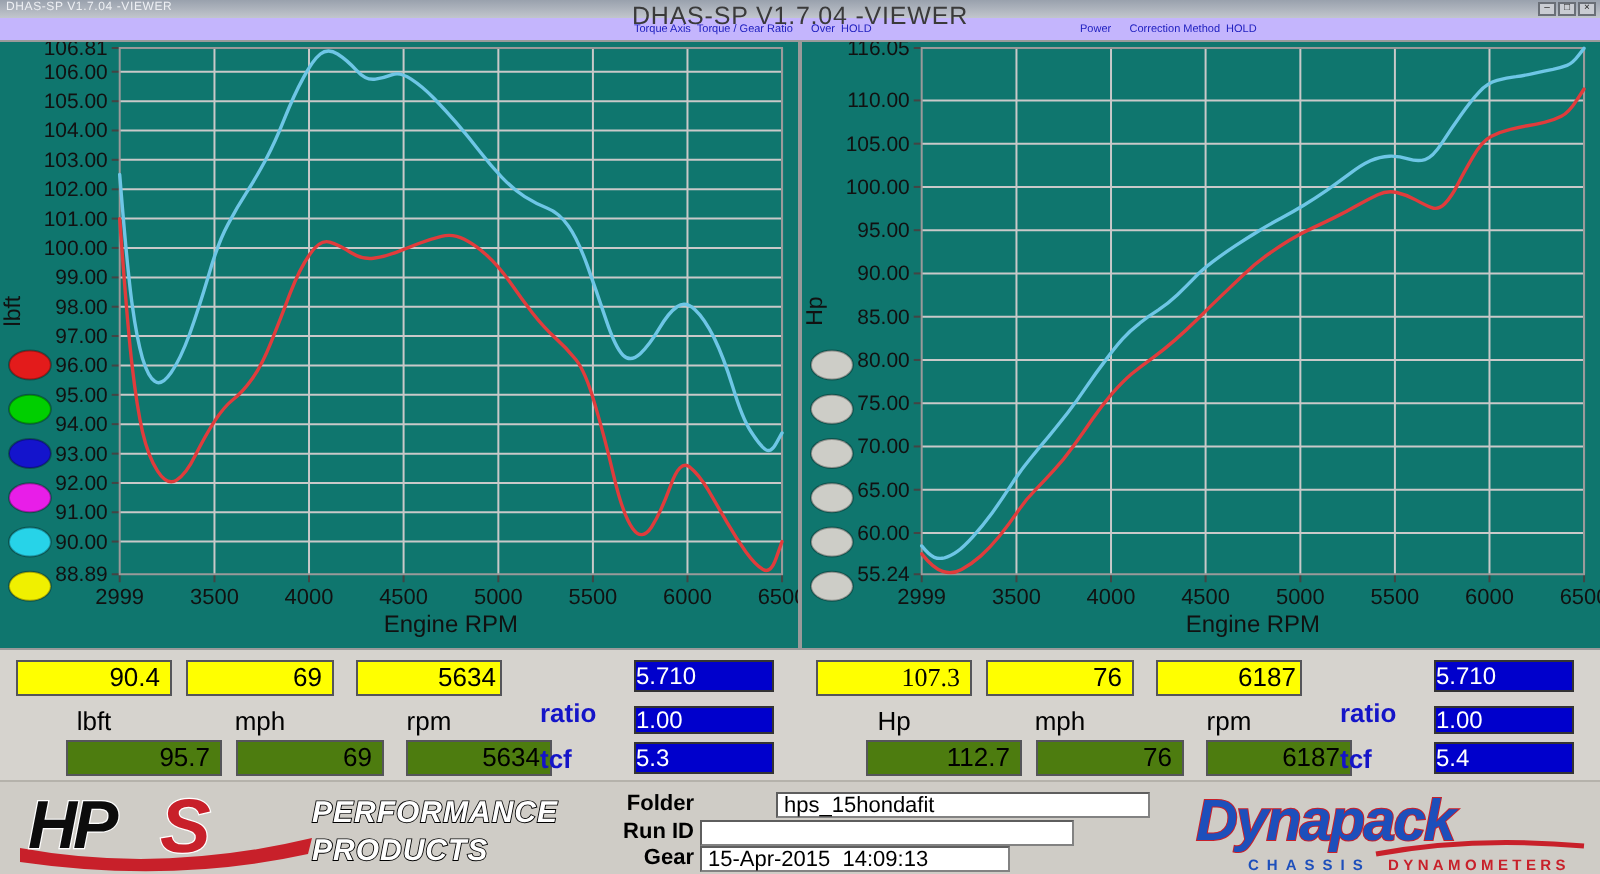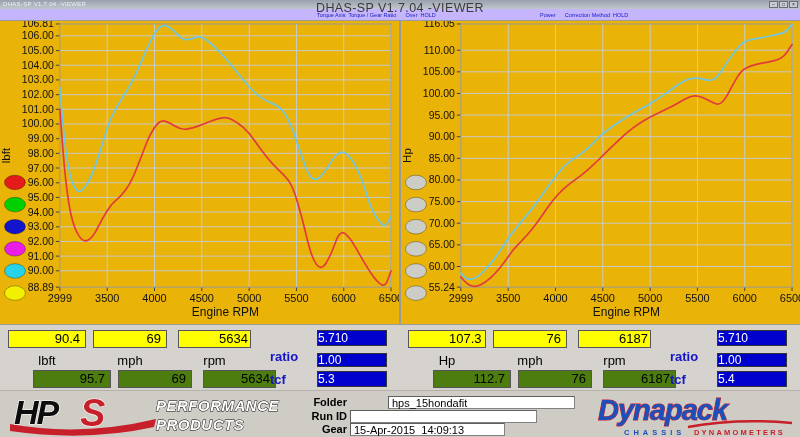--- a/index.html
+++ b/index.html
@@ -11,21 +11,21 @@
   .tb-text{position:absolute;left:3px;top:1px;font-size:6px;color:#eef0f4;letter-spacing:0.3px;}
   .tb-controls{position:absolute;right:2px;top:1px;display:flex;gap:1px;}
   .tb-btn{width:9px;height:7px;background:#c9ccd2;border:1px solid #6a6f77;font-size:5px;line-height:5px;text-align:center;color:#222;box-sizing:border-box;}
   .app-title{position:absolute;top:1px;left:0;width:100%;text-align:center;font-size:12.5px;color:#3a3a3a;letter-spacing:0.4px;}
   .mditext{position:absolute;top:12px;font-size:5.5px;color:#2020c0;white-space:pre;}
   #mdileft{left:317px;}
   #mdiright{left:540px;}
 
   
   .charts{position:relative;height:304px;background:#fff;border-top:1px solid #9a9a9a;box-sizing:border-box;display:flex;}
-  .chart-panel{width:399px;height:100%;position:relative;background:#eab308;}
+  .chart-panel{width:399px;height:100%;position:relative;background:#0f766e;}
   .divider{width:2px;height:100%;background:#9a9a9a;}
   .chart-canvas{position:absolute;inset:0;}
   svg text{font-family:"Liberation Sans",sans-serif;}
 
   
   .datapanel{position:relative;height:66px;background:#d6d3ce;border-top:1px solid #9a9a9a;box-sizing:border-box;}
   .dp-half{position:absolute;top:0;width:400px;height:66px;}
   .dp-box{position:absolute;height:18px;line-height:16px;border:1px solid #55555a;box-sizing:border-box;text-align:right;padding-right:5px;font-size:13px;color:#000;}
   .dp-yellow{background:#ffff00;padding-left:40px;}
   .dp-green{background:#4d7c0f;margin-left:25px;}
@@ -244,21 +244,21 @@
     <div class="dp-box dp-green" style="left:178px;top:45px;width:73px;">5634</div>
     <div class="dp-stat-label" style="top:6px;">ratio</div>
     <div class="dp-stat-label" style="top:29px;">tcf</div>
     <div class="dp-stat-label" style="top:47px;">gain</div>
     <div class="dp-blue" style="top:5px;height:16px;line-height:15px;">5.710</div>
     <div class="dp-blue" style="top:28px;height:14px;line-height:13px;">1.00</div>
     <div class="dp-blue" style="top:46px;height:16px;line-height:15px;">5.3</div>
   </div>
 
   <div class="dp-half" style="left:400px;">
-    <div class="dp-box dp-yellow" style="left:8px;top:5px;width:78px;">107.3</div>
+    <div class="dp-box dp-yellow" style="left:8px;top:5px;width:78px;font-family:Liberation Serif, serif;">107.3</div>
     <div class="dp-box dp-yellow" style="left:93px;top:5px;width:74px;">76</div>
     <div class="dp-box dp-yellow" style="left:178px;top:5px;width:73px;">6187</div>
     <div class="dp-unit" style="left:8px;top:29px;width:78px;">Hp</div>
     <div class="dp-unit" style="left:93px;top:29px;width:74px;">mph</div>
     <div class="dp-unit" style="left:178px;top:29px;width:73px;">rpm</div>
     <div class="dp-box dp-green" style="left:8px;top:45px;width:78px;">112.7</div>
     <div class="dp-box dp-green" style="left:93px;top:45px;width:74px;">76</div>
     <div class="dp-box dp-green" style="left:178px;top:45px;width:73px;">6187</div>
     <div class="dp-stat-label" style="top:6px;">ratio</div>
     <div class="dp-stat-label" style="top:29px;">tcf</div>

